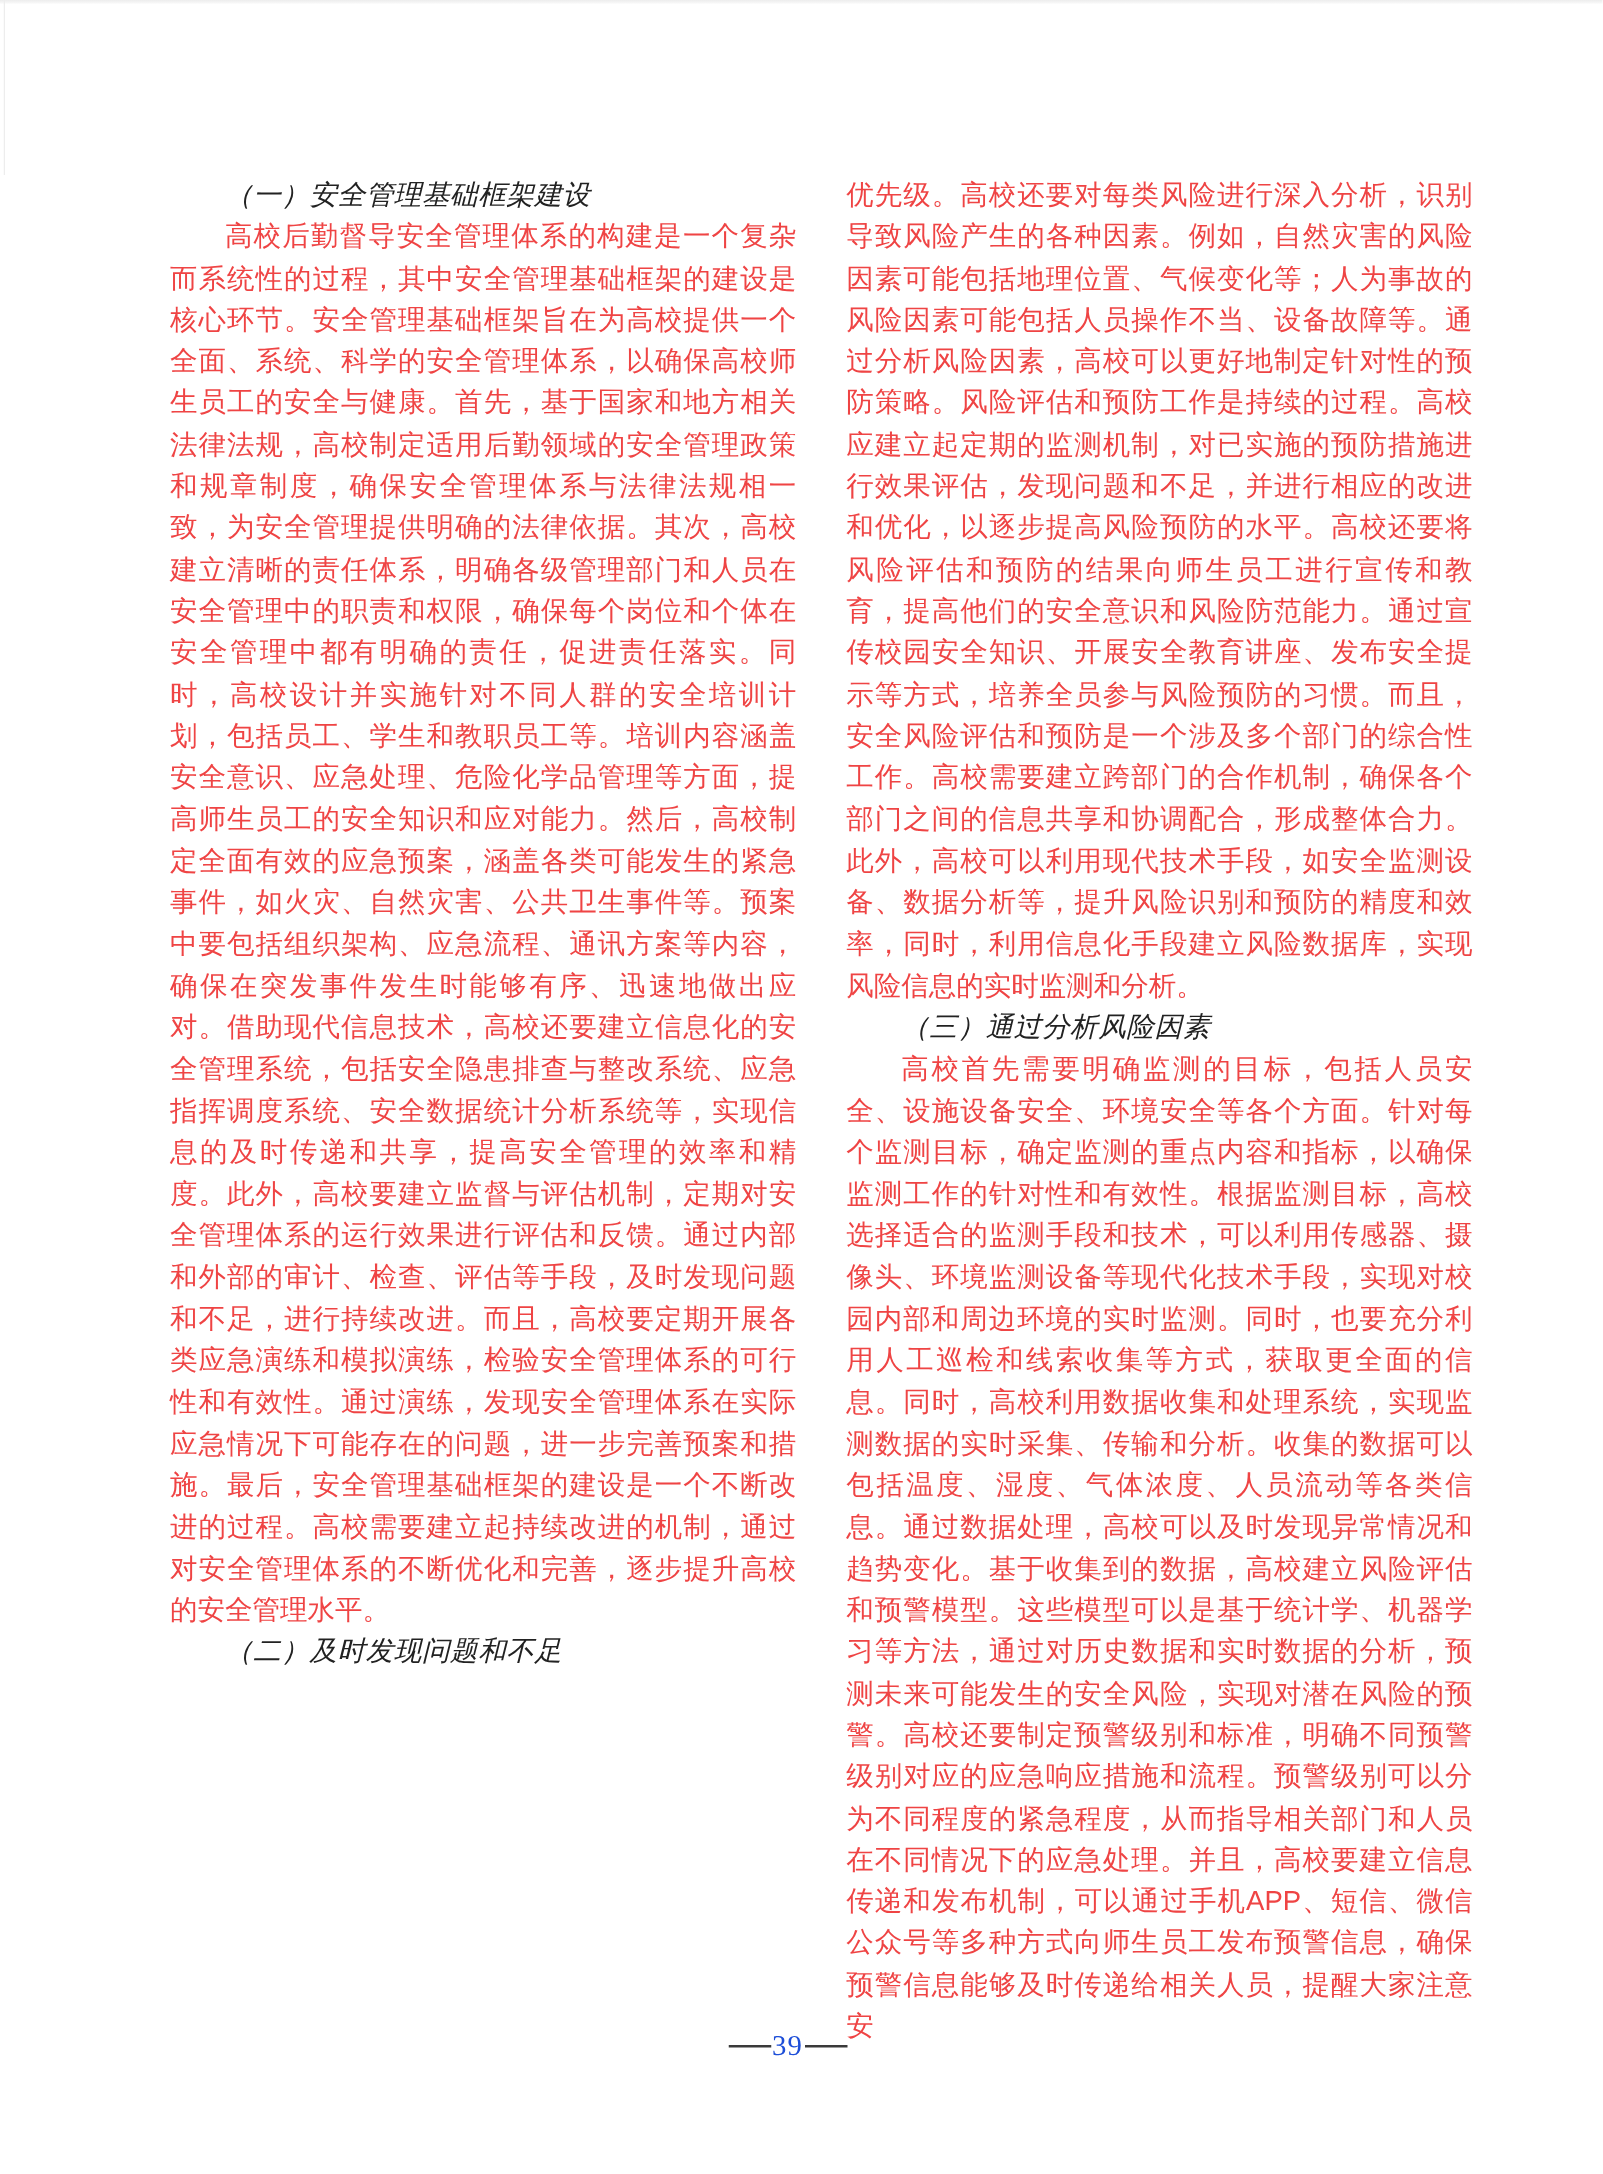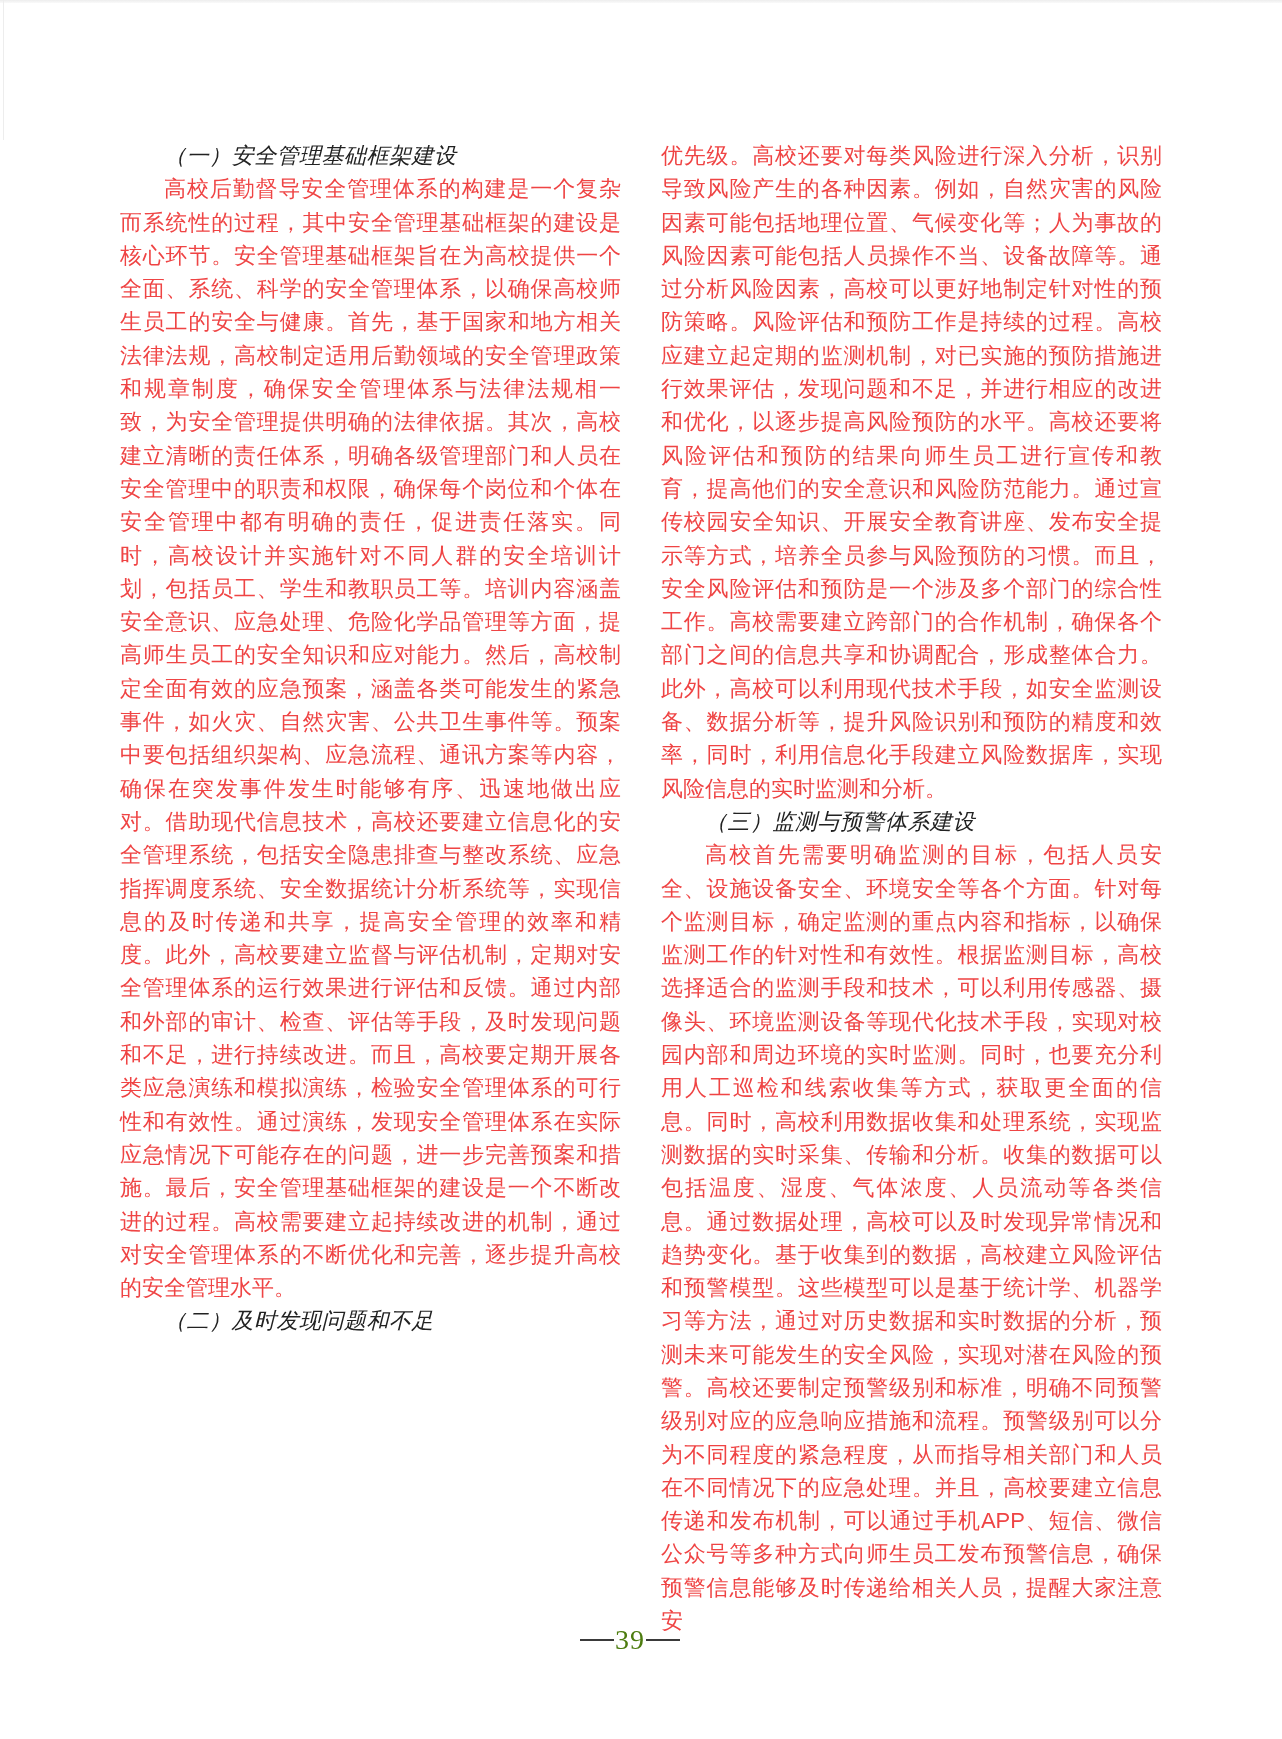--- a/index.html
+++ b/index.html
@@ -31,20 +31,21 @@
     width: 1px; height: 140px;
     background: #ededed;
   }
   .column {
     position: absolute;
     top: 139px;
     width: 501px;
     color: #1c1c1c;
     font-size: 22px;
     line-height: 33.3px;
+    margin-left: 16px;
   }
   .column.left  { left: 120px; }
   .column.right { left: 661px; }
   .heading {
     font-family: "Liberation Serif", "DejaVu Serif", serif;
     font-style: italic;
     font-weight: 400;
     text-indent: 2em;
     letter-spacing: 0.5px;
     color: #222222;
@@ -62,22 +63,22 @@
   }
   .page-number {
     position: absolute;
     left: 0;
     top: 1624px;
     width: 1260px;
     display: flex;
     align-items: center;
     justify-content: center;
     font-family: "Liberation Serif", "DejaVu Serif", serif;
-    font-size: 28px;
-    color: #4d7c0f;
+    font-size: 23px;
+    color: #1d4ed8;
   }
   .page-number .dash {
     display: inline-block;
     width: 34px;
     height: 2px;
     background: #3a3a3a;
   }
   .page-number .num {
     padding: 0 1px;
     letter-spacing: 1px;
@@ -90,21 +91,21 @@
   <div class="top-edge"></div>
   <div class="left-edge"></div>
 
   <div class="column left">
       <div class="heading">（一）安全管理基础框架建设</div>
       <div class="para">高校后勤督导安全管理体系的构建是一个复杂而系统性的过程，其中安全管理基础框架的建设是核心环节。安全管理基础框架旨在为高校提供一个全面、系统、科学的安全管理体系，以确保高校师生员工的安全与健康。首先，基于国家和地方相关法律法规，高校制定适用后勤领域的安全管理政策和规章制度，确保安全管理体系与法律法规相一致，为安全管理提供明确的法律依据。其次，高校建立清晰的责任体系，明确各级管理部门和人员在安全管理中的职责和权限，确保每个岗位和个体在安全管理中都有明确的责任，促进责任落实。同时，高校设计并实施针对不同人群的安全培训计划，包括员工、学生和教职员工等。培训内容涵盖安全意识、应急处理、危险化学品管理等方面，提高师生员工的安全知识和应对能力。然后，高校制定全面有效的应急预案，涵盖各类可能发生的紧急事件，如火灾、自然灾害、公共卫生事件等。预案中要包括组织架构、应急流程、通讯方案等内容，确保在突发事件发生时能够有序、迅速地做出应对。借助现代信息技术，高校还要建立信息化的安全管理系统，包括安全隐患排查与整改系统、应急指挥调度系统、安全数据统计分析系统等，实现信息的及时传递和共享，提高安全管理的效率和精度。此外，高校要建立监督与评估机制，定期对安全管理体系的运行效果进行评估和反馈。通过内部和外部的审计、检查、评估等手段，及时发现问题和不足，进行持续改进。而且，高校要定期开展各类应急演练和模拟演练，检验安全管理体系的可行性和有效性。通过演练，发现安全管理体系在实际应急情况下可能存在的问题，进一步完善预案和措施。最后，安全管理基础框架的建设是一个不断改进的过程。高校需要建立起持续改进的机制，通过对安全管理体系的不断优化和完善，逐步提升高校的安全管理水平。</div>
       <div class="heading">（二）及时发现问题和不足</div>
     </div>
   <div class="column right">
       <div class="para continued">优先级。高校还要对每类风险进行深入分析，识别导致风险产生的各种因素。例如，自然灾害的风险因素可能包括地理位置、气候变化等；人为事故的风险因素可能包括人员操作不当、设备故障等。通过分析风险因素，高校可以更好地制定针对性的预防策略。风险评估和预防工作是持续的过程。高校应建立起定期的监测机制，对已实施的预防措施进行效果评估，发现问题和不足，并进行相应的改进和优化，以逐步提高风险预防的水平。高校还要将风险评估和预防的结果向师生员工进行宣传和教育，提高他们的安全意识和风险防范能力。通过宣传校园安全知识、开展安全教育讲座、发布安全提示等方式，培养全员参与风险预防的习惯。而且，安全风险评估和预防是一个涉及多个部门的综合性工作。高校需要建立跨部门的合作机制，确保各个部门之间的信息共享和协调配合，形成整体合力。此外，高校可以利用现代技术手段，如安全监测设备、数据分析等，提升风险识别和预防的精度和效率，同时，利用信息化手段建立风险数据库，实现风险信息的实时监测和分析。</div>
-      <div class="heading">（三）监测与预警体系建设</div>
+      <div class="heading">（三）通过分析风险因素</div>
       <div class="para">高校首先需要明确监测的目标，包括人员安全、设施设备安全、环境安全等各个方面。针对每个监测目标，确定监测的重点内容和指标，以确保监测工作的针对性和有效性。根据监测目标，高校选择适合的监测手段和技术，可以利用传感器、摄像头、环境监测设备等现代化技术手段，实现对校园内部和周边环境的实时监测。同时，也要充分利用人工巡检和线索收集等方式，获取更全面的信息。同时，高校利用数据收集和处理系统，实现监测数据的实时采集、传输和分析。收集的数据可以包括温度、湿度、气体浓度、人员流动等各类信息。通过数据处理，高校可以及时发现异常情况和趋势变化。基于收集到的数据，高校建立风险评估和预警模型。这些模型可以是基于统计学、机器学习等方法，通过对历史数据和实时数据的分析，预测未来可能发生的安全风险，实现对潜在风险的预警。高校还要制定预警级别和标准，明确不同预警级别对应的应急响应措施和流程。预警级别可以分为不同程度的紧急程度，从而指导相关部门和人员在不同情况下的应急处理。并且，高校要建立信息传递和发布机制，可以通过手机APP、短信、微信公众号等多种方式向师生员工发布预警信息，确保预警信息能够及时传递给相关人员，提醒大家注意安</div>
     </div>
 
   <div class="page-number">
     <span class="dash"></span>
     <span class="num">39</span>
     <span class="dash"></span>
   </div>
 </div>
 

